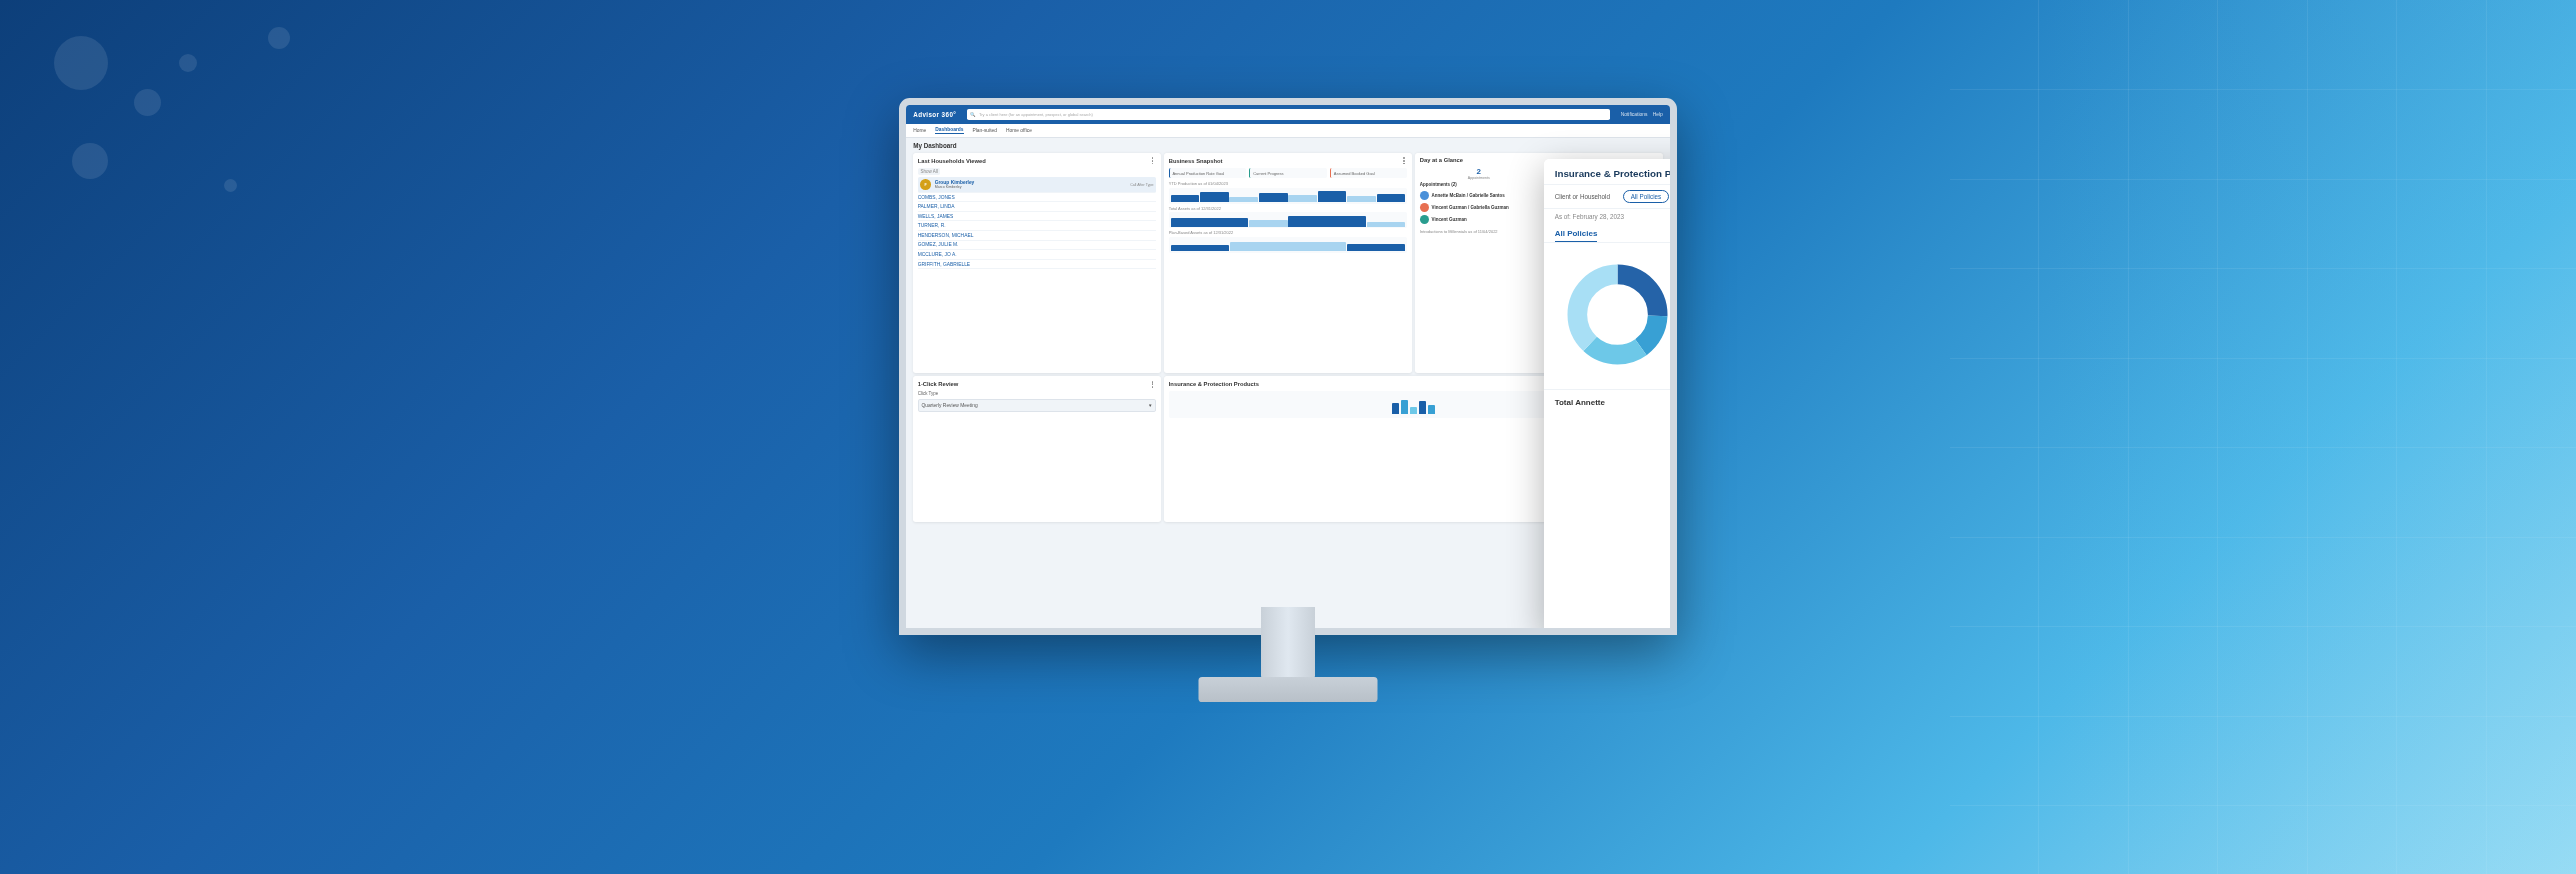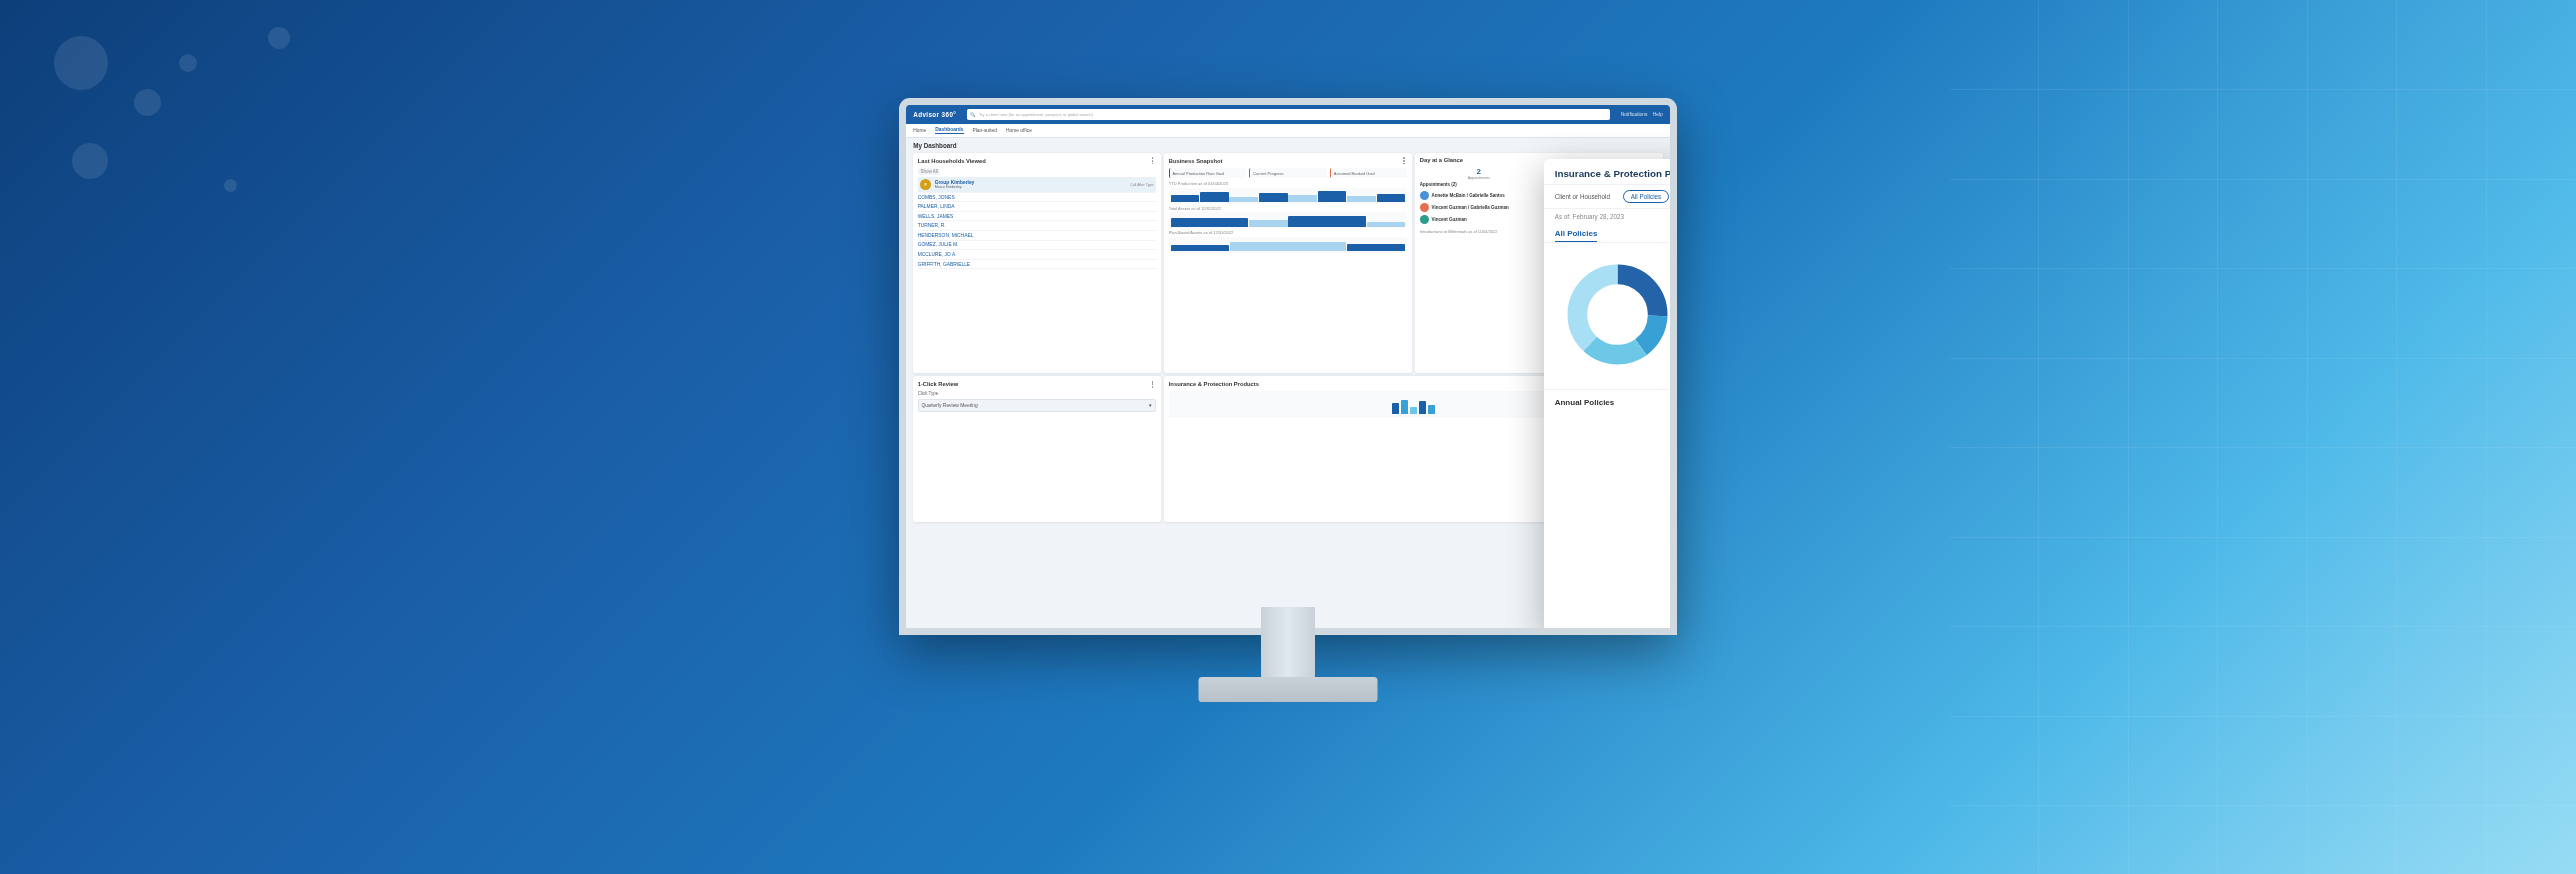--- a/index.html
+++ b/index.html
@@ -729,21 +729,21 @@
 
               <circle cx="70" cy="70" r="45" fill="none" stroke="#a8dff5" stroke-width="22" stroke-dasharray="107.9 174.8" stroke-dashoffset="-174.9" transform="rotate(-90 70 70)"></circle>
 
               <circle cx="70" cy="70" r="28" fill="white"></circle>
             </svg>
           </div>
 
         </div>
 
         <div class="fp-total-row">
-          <span class="fp-total-label">Annual Policies</span>
+          <span class="fp-total-label">Total Annette</span>
 
         </div>
       </div>
 
     </div>
 
     <div class="monitor-stand-neck"></div>
     <div class="monitor-stand-base"></div>
 
   </div>

